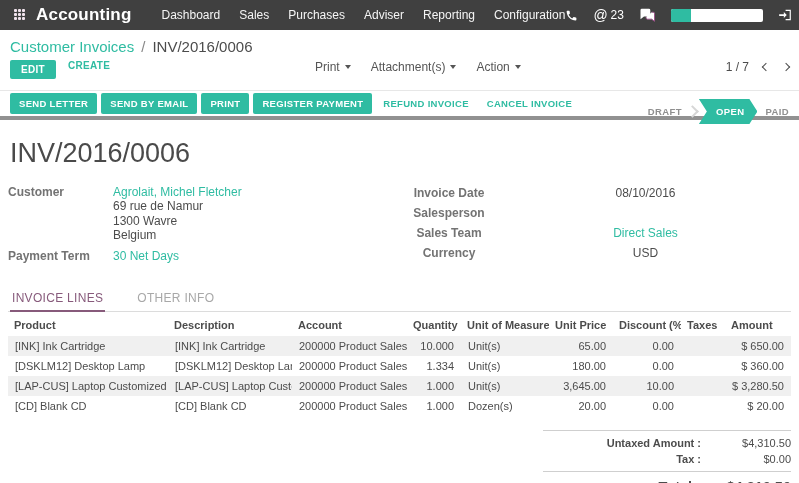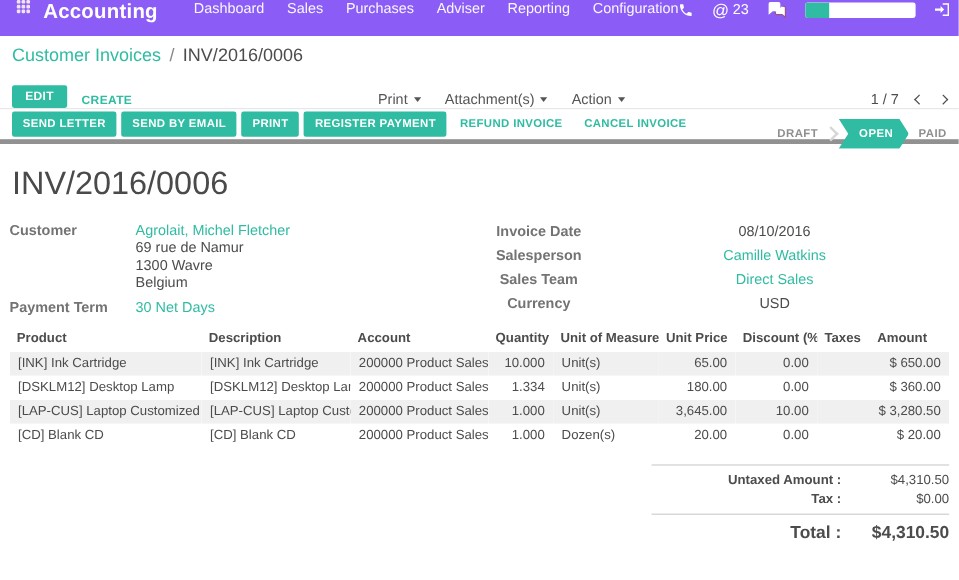--- a/index.html
+++ b/index.html
@@ -1,20 +1,20 @@
 <!DOCTYPE html>
 <html><head>
 <meta charset="utf-8">
 <style>
   * { margin:0; padding:0; box-sizing:border-box; }
   html,body { width:799px; height:483px; overflow:hidden; background:#fff;
     font-family:"Liberation Sans", sans-serif; color:#4c4c4c; }
 
   
-  .navbar { height:30px; background:#8b5cf6; display:flex; align-items:flex-start;
+  .navbar { height:30px; background:#404040; display:flex; align-items:center;
     padding:0 10px; color:#fff; }
   .apps-grid { display:grid; grid-template-columns:repeat(3,4px); grid-template-rows:repeat(3,4px);
     margin:0 10px 0 4px; cursor:pointer; }
   .apps-grid span { width:2.5px; height:2.5px; background:#f2e4ee; border-radius:1px; }
   .app-title { font-size:17px; font-weight:bold; letter-spacing:.2px; margin-right:30px; }
   .nav-menus { display:flex; gap:19px; font-size:12px; }
   .nav-menus .menu { cursor:pointer; opacity:.95; }
   .nav-right { margin-left:auto; display:flex; align-items:center; gap:15px; font-size:12px; }
   .nav-icon { display:inline-flex; align-items:center; gap:3px; cursor:pointer; }
   .nav-icon svg { display:block; }
@@ -23,21 +23,21 @@
   .caret { display:inline-block; width:0; height:0; border-left:3.5px solid transparent;
     border-right:3.5px solid transparent; border-top:4px solid currentColor; }
 
   
   .breadcrumb-row { height:30px; display:flex; align-items:center; padding:2px 10px 0; font-size:15px; }
   .bc-link { color:#2fbca2; cursor:pointer; }
   .bc-sep { color:#888; margin:0 7px; }
   .bc-current { color:#4c4c4c; }
 
   
-  .control-row { height:30px; display:flex; align-items:flex-end; padding:0 10px; }
+  .control-row { height:30px; display:flex; align-items:flex-start; padding:0 10px; }
   .btn-primary { background:#2fbca2; color:#fff; border:none; font-size:10px; font-weight:bold;
     letter-spacing:.3px; padding:4px 11px; border-radius:2px; cursor:pointer;
     font-family:"Liberation Sans",sans-serif; }
   .btn-link { color:#2fbca2; background:none; border:none; font-size:10px; font-weight:bold;
     letter-spacing:.3px; margin-left:12px; cursor:pointer; font-family:"Liberation Sans",sans-serif; }
   .cp-center { margin:0 auto; display:flex; gap:20px; font-size:12px; color:#555; }
   .dropdown { display:flex; align-items:center; gap:5px; cursor:pointer; }
   .pager { display:flex; align-items:center; gap:14px; font-size:12px; }
   .chev { display:inline-block; width:6px; height:6px; border-style:solid; border-color:#4c4c4c;
     border-width:0; cursor:pointer; }
@@ -218,33 +218,36 @@
         <span class="flink">30 Net Days</span>
       </div>
     </div>
     <div class="fgroup right">
       <div class="frow">
         <span class="flabel">Invoice Date</span>
         <span class="fvalue">08/10/2016</span>
       </div>
       <div class="frow">
         <span class="flabel">Salesperson</span>
-        <span class="flink">Camille Watkins</span>
       </div>
       <div class="frow">
         <span class="flabel">Sales Team</span>
         <span class="flink">Direct Sales</span>
       </div>
       <div class="frow">
         <span class="flabel">Currency</span>
         <span class="fvalue">USD</span>
       </div>
     </div>
   </div>
 
+  <div class="tabs">
+    <span class="tab active">INVOICE LINES</span>
+    <span class="tab">OTHER INFO</span>
+  </div>
 
   <table class="lines">
     <colgroup>
       <col class="c-product">
         <col class="c-desc">
         <col class="c-account">
         <col class="c-qty">
       <col class="c-uom">
         <col class="c-price">
         <col class="c-disc">

